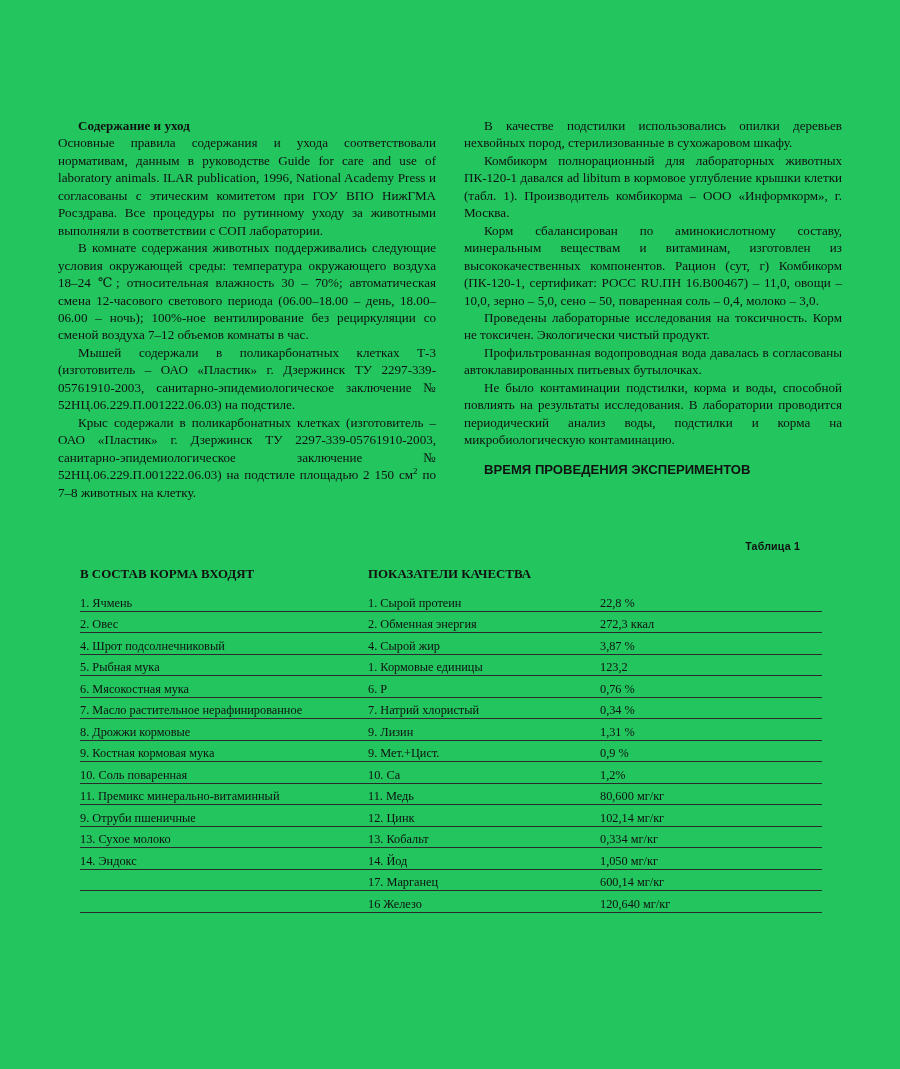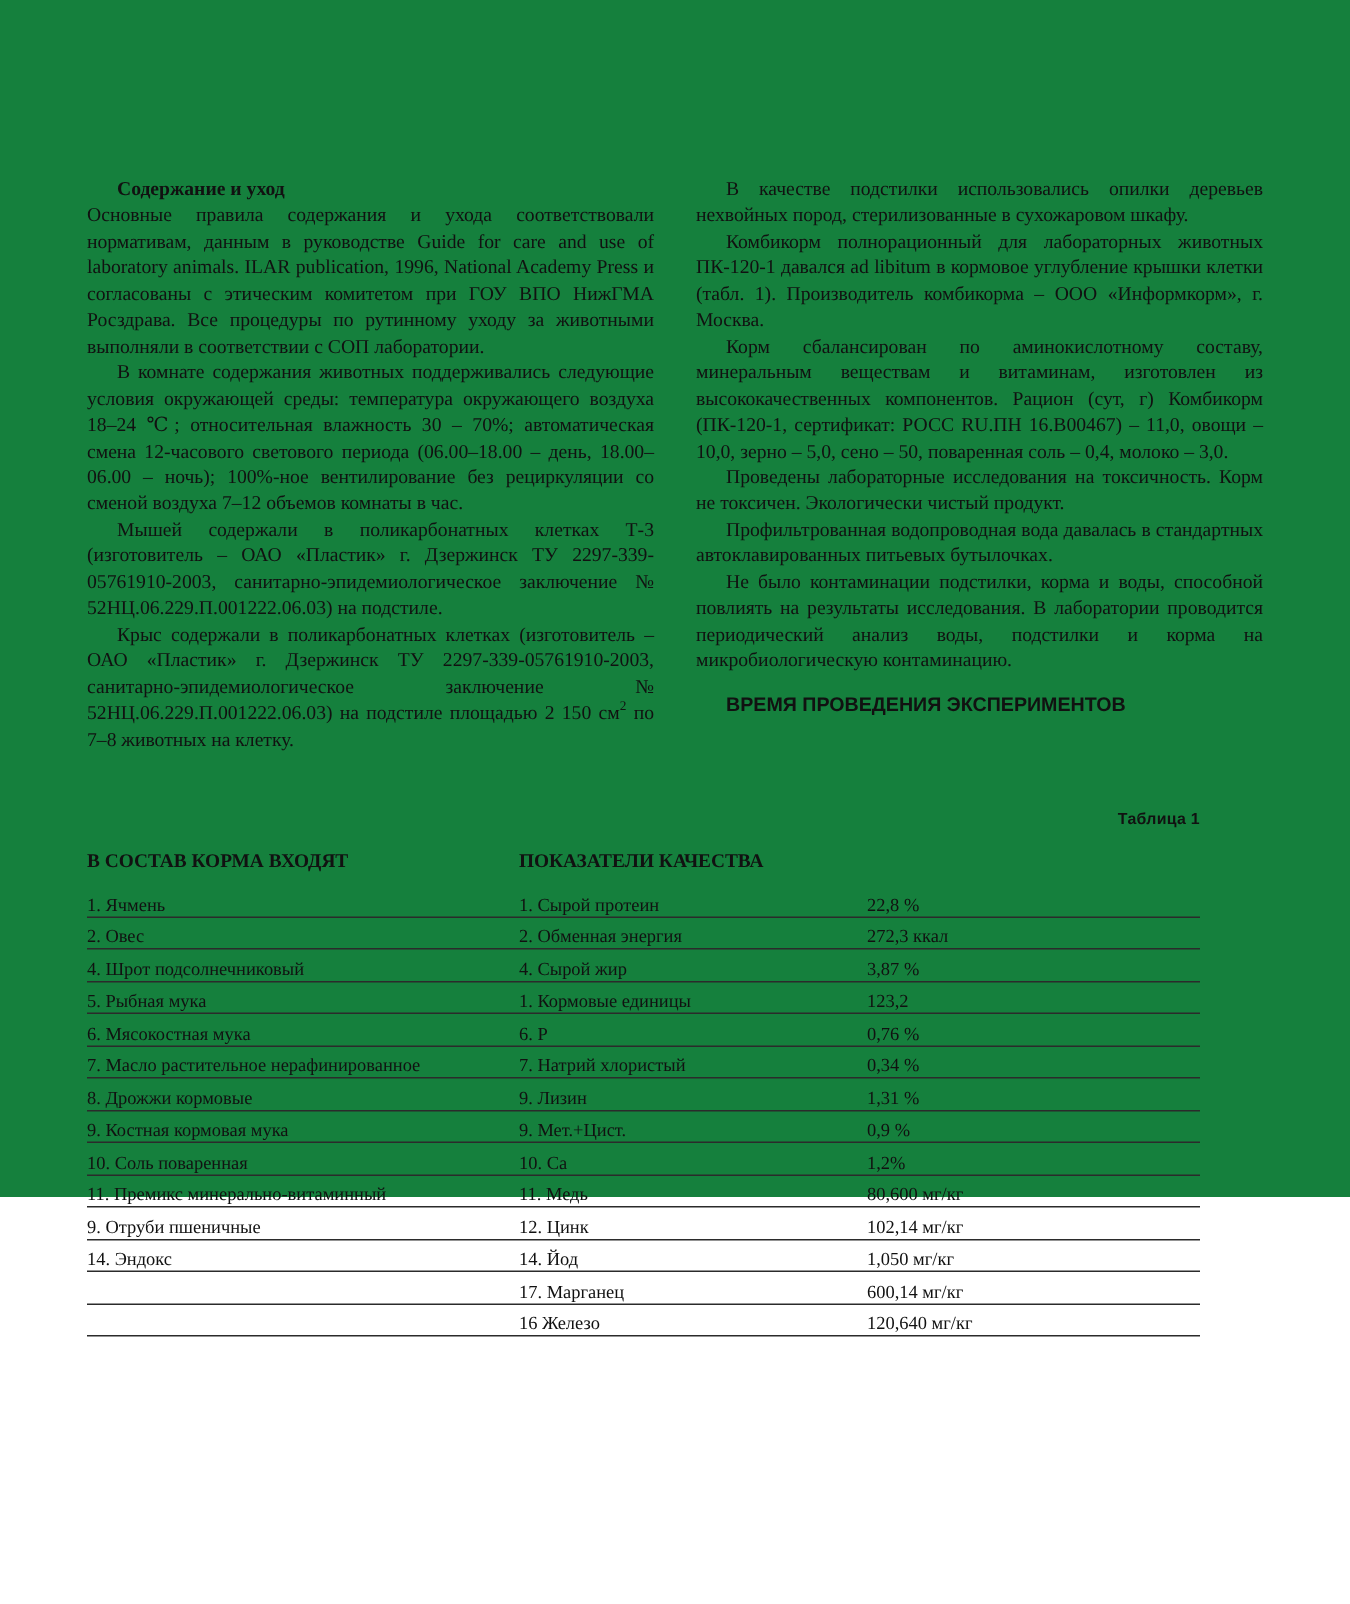--- a/index.html
+++ b/index.html
@@ -13,22 +13,22 @@
     position: relative;
     font-family: "Liberation Serif", "DejaVu Serif", serif;
     color: #111111;
     overflow: hidden;
   }
 
   .page {
     position: absolute;
     left: 0; top: 0;
     width: 900px;
-    height: 798px;
-    background: #15803d;
+    height: 1069px;
+    background: #22c55e;
   }
 
   
   .columns {
     position: absolute;
     left: 58px;
     top: 117px;
     width: 784px;
     display: flex;
     justify-content: space-between;
@@ -84,20 +84,21 @@
   .table-wrap {
     position: absolute;
     left: 58px;
     top: 568px;
     width: 742px;
   }
   table.feed {
     border-collapse: collapse;
     width: 742px;
     table-layout: fixed;
+    margin-left: 22px;
   }
   table.feed th, table.feed td {
     padding: 0;
     vertical-align: bottom;
     font-size: 12.3px;
     line-height: 13px;
     color: #111;
     text-align: left;
     white-space: nowrap;
   }
@@ -139,21 +140,21 @@
       <p>В комнате содержания животных поддерживались следующие условия окружающей среды: температура окружающего воздуха 18–24 ℃; относительная влажность 30 – 70%; автоматическая смена 12-часового светового периода (06.00–18.00 – день, 18.00–06.00 – ночь); 100%-ное вентилирование без рециркуляции со сменой воздуха 7–12 объемов комнаты в час.</p>
       <p>Мышей содержали в поликарбонатных клетках Т-3 (изготовитель – ОАО «Пластик» г. Дзержинск ТУ 2297-339-05761910-2003, санитарно-эпидемиологическое заключение № 52НЦ.06.229.П.001222.06.03) на подстиле.</p>
       <p><span>Крыс содержали в поликарбонатных клетках (изготовитель – ОАО «Пластик» г. Дзержинск ТУ 2297-339-05761910-2003, санитарно-эпидемиологическое заключение № 52НЦ.06.229.П.001222.06.03) на подстиле площадью 2 150 см</span><sup class="sqr">2</sup><span> по 7–8 животных на клетку.</span></p>
     </div>
 
     <div class="col">
       <p>В качестве подстилки использовались опилки деревьев нехвойных пород, стерилизованные в сухожаровом шкафу.</p>
       <p>Комбикорм полнорационный для лабораторных животных ПК-120-1 давался ad libitum в кормовое углубление крышки клетки (табл. 1). Производитель комбикорма – ООО «Информкорм», г. Москва.</p>
       <p>Корм сбалансирован по аминокислотному составу, минеральным веществам и витаминам, изготовлен из высококачественных компонентов. Рацион (сут, г) Комбикорм (ПК-120-1, сертификат: РОСС RU.ПН 16.В00467) – 11,0, овощи – 10,0, зерно – 5,0, сено – 50, поваренная соль – 0,4, молоко – 3,0.</p>
       <p>Проведены лабораторные исследования на токсичность. Корм не токсичен. Экологически чистый продукт.</p>
-      <p>Профильтрованная водопроводная вода давалась в стандартных автоклавированных питьевых бутылочках.</p>
+      <p>Профильтрованная водопроводная вода давалась в согласованы автоклавированных питьевых бутылочках.</p>
       <p>Не было контаминации подстилки, корма и воды, способной повлиять на результаты исследования. В лаборатории проводится периодический анализ воды, подстилки и корма на микробиологическую контаминацию.</p>
       <p class="sechead">ВРЕМЯ ПРОВЕДЕНИЯ ЭКСПЕРИМЕНТОВ</p>
     </div>
   </div>
 
   <div class="table-caption">Таблица 1</div>
 
   <div class="table-wrap">
     <table class="feed">
       <colgroup>
@@ -218,20 +219,25 @@
             <td>11. Премикс минерально-витаминный</td>
             <td>11. Медь</td>
             <td>80,600 мг/кг</td>
           </tr>
           <tr class="data">
             <td>9. Отруби пшеничные</td>
             <td>12. Цинк</td>
             <td>102,14 мг/кг</td>
           </tr>
           <tr class="data">
+            <td>13. Сухое молоко</td>
+            <td>13. Кобальт</td>
+            <td>0,334 мг/кг</td>
+          </tr>
+          <tr class="data">
             <td>14. Эндокс</td>
             <td>14. Йод</td>
             <td>1,050 мг/кг</td>
           </tr>
           <tr class="data">
             <td></td>
             <td>17. Марганец</td>
             <td>600,14 мг/кг</td>
           </tr>
           <tr class="data">

